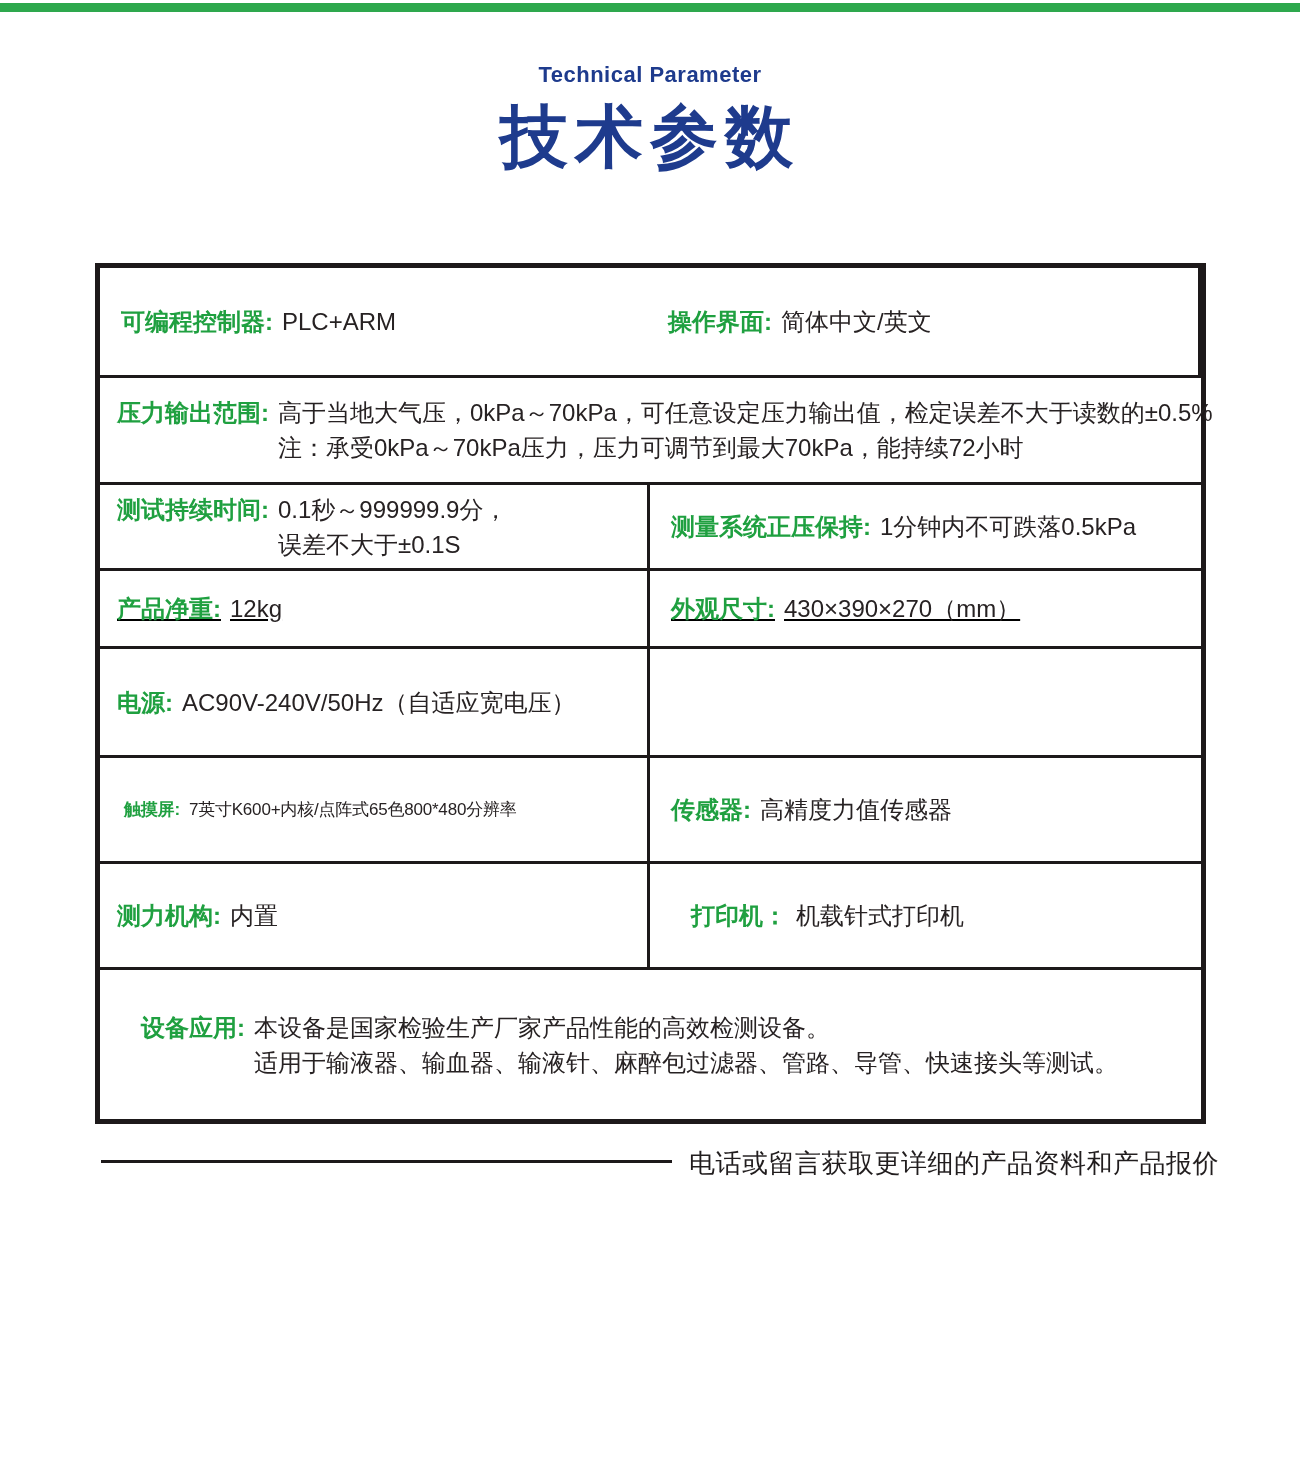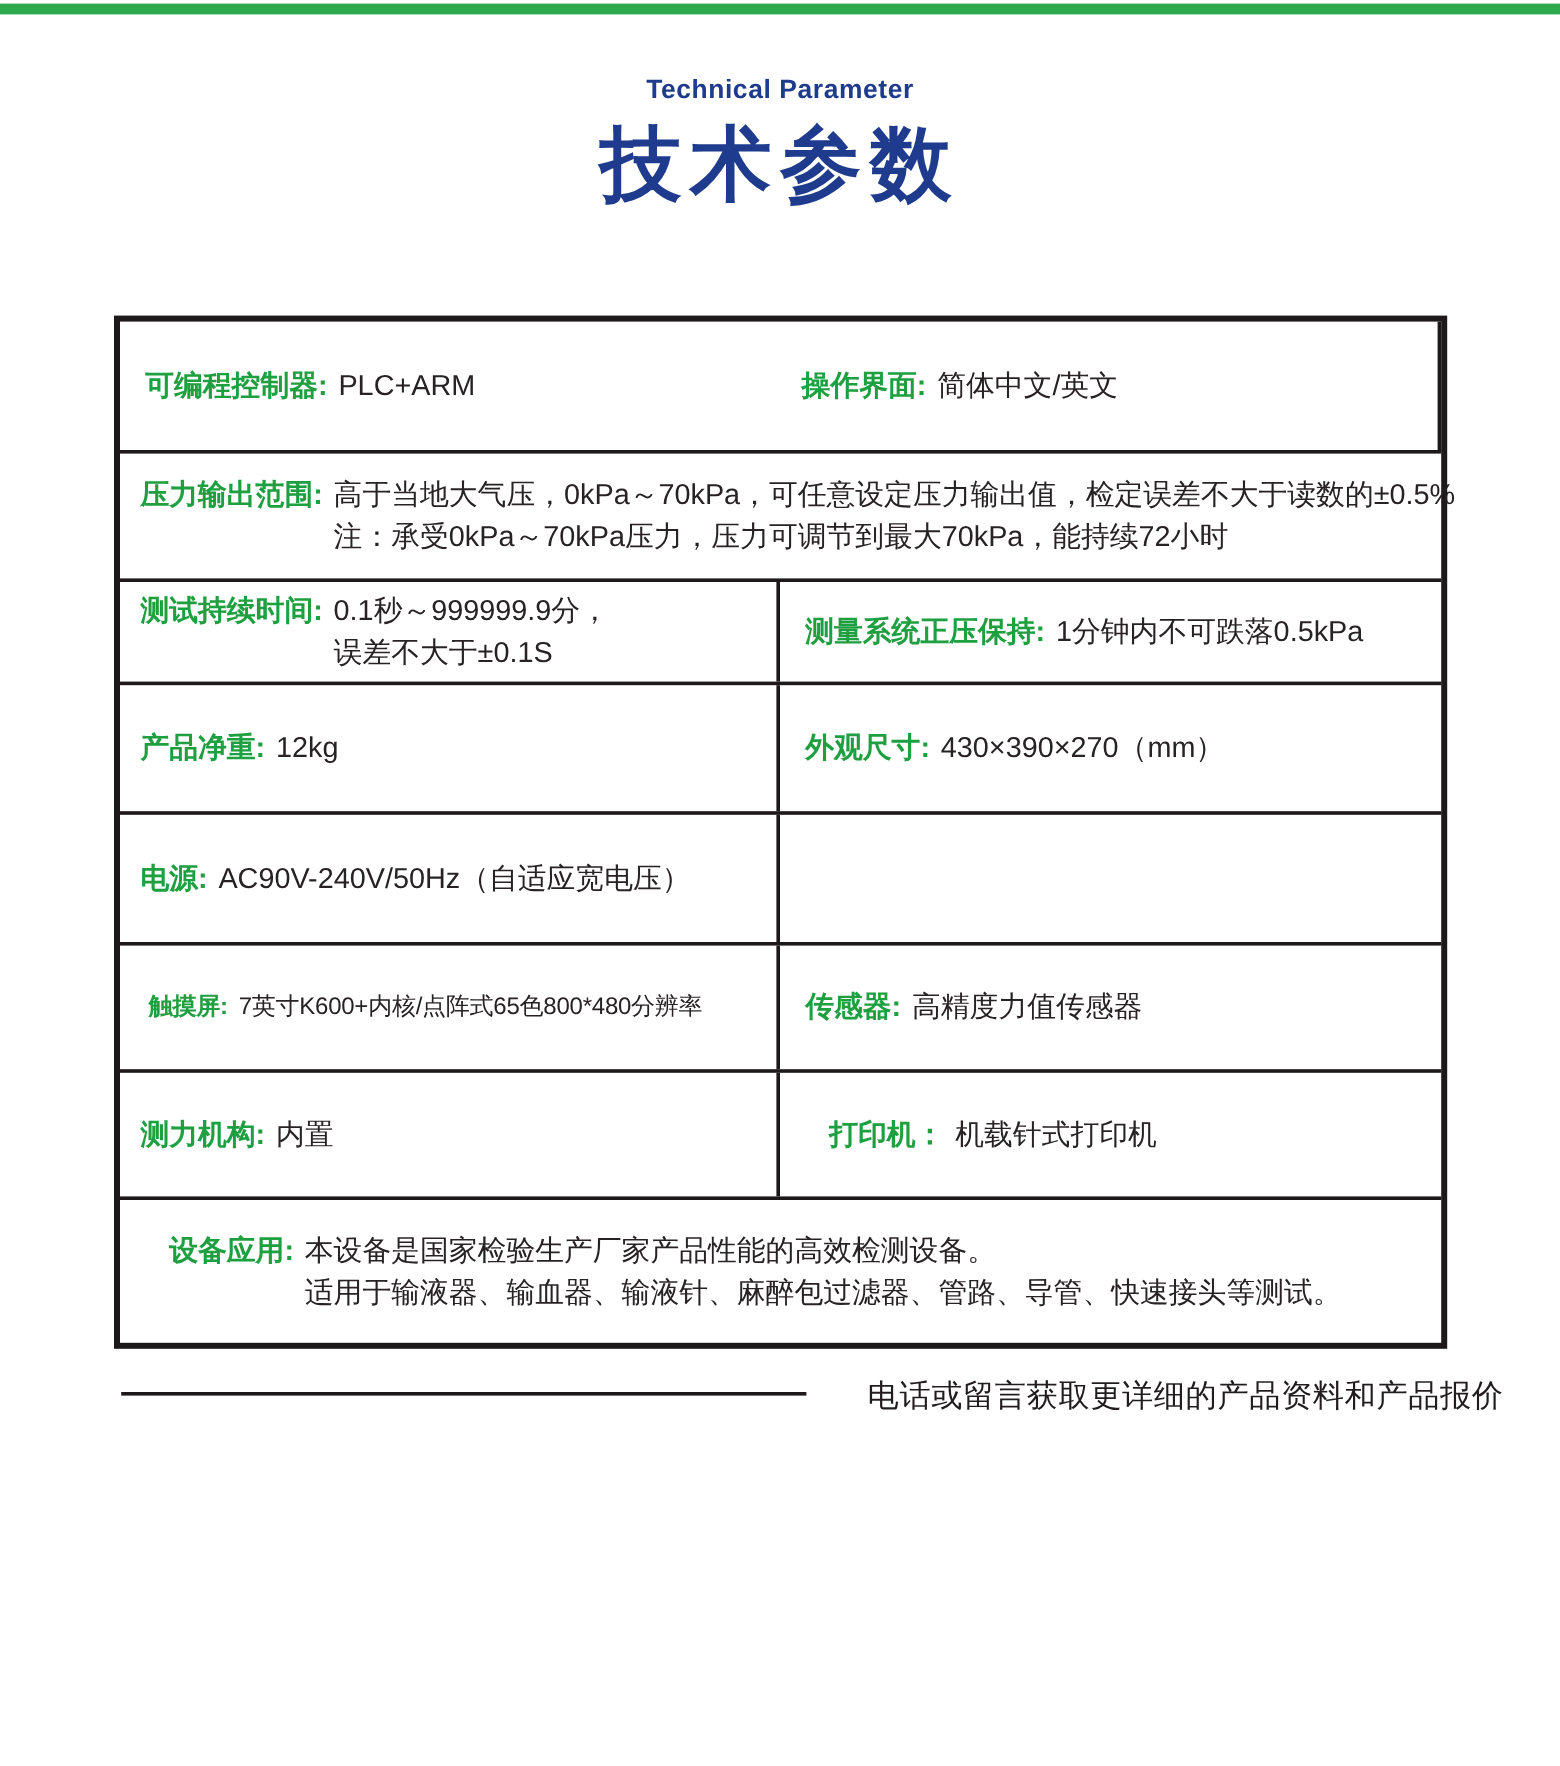--- a/index.html
+++ b/index.html
@@ -32,46 +32,46 @@
     border:5px solid #1d191a;
     box-sizing:border-box;
     display:flex;flex-direction:column;
     background:#ffffff;
   }
   .row{display:flex;box-sizing:border-box;border-bottom:3px solid #1d191a;}
   .row:last-child{border-bottom:none;flex:1;margin-left:24px;}
   .row.r1{height:110px;}
   .row.r2{height:107px;}
   .row.r3{height:86px;}
-  .row.r4{height:108px;}
+  .row.r4{height:78px;text-decoration:underline;}
   .row.r5{height:109px;}
   .row.r6{height:106px;}
   .row.r7{height:106px;gap:20px;}
   .cell{
     display:flex;align-items:center;
     box-sizing:border-box;
     padding-left:17px;padding-right:6px;
     font-size:24px;color:#272223;
     line-height:35px;
   }
   .cell.left{width:550px;border-right:3px solid #1d191a;}
   .cell.right{flex:1;padding-left:21px;}
   .cell.full{width:100%;}
   .lbl{color:#1fa040;font-weight:bold;margin-right:9px;white-space:nowrap;}
   .val{color:#272223;}
-  .tight{font-size:20px;white-space:nowrap;letter-spacing:-0.2px;padding-left:24px;}
+  .tight{font-size:17px;white-space:nowrap;letter-spacing:-0.2px;padding-left:24px;}
   .vlines{display:flex;flex-direction:column;}
   .vlines div{white-space:nowrap;}
   .vcenter-wrap{display:flex;align-items:flex-start;}
   .footer-rule{
     position:absolute;left:101px;top:1160px;
     width:571px;height:3px;background:#1d191a;
   }
   .footer-note{
-    position:absolute;left:723px;top:1146px;
+    position:absolute;left:689px;top:1146px;
     font-size:26px;color:#211d1e;font-weight:500;
     letter-spacing:0.5px;
   }
 </style>
 </head>
 <body>
 
 <div class="page">
 
   <div class="topbar"></div>

